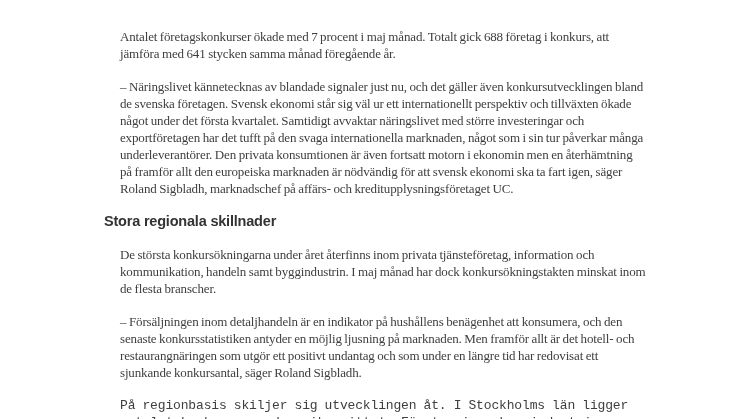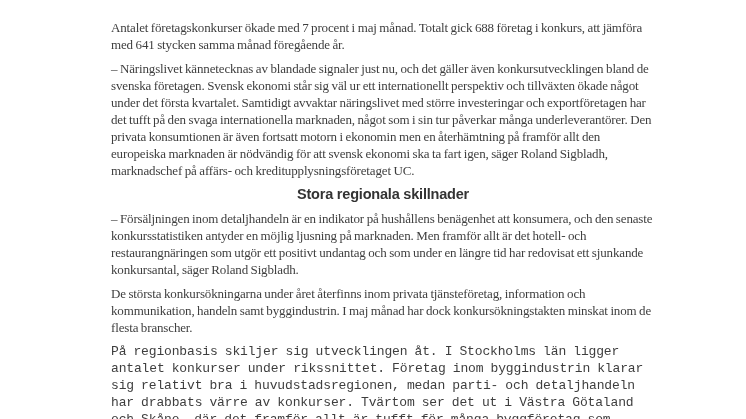--- a/index.html
+++ b/index.html
@@ -20,52 +20,51 @@
     width: 558px;
     font-family: "Liberation Serif", serif;
     font-size: 13px;
     line-height: 17px;
     letter-spacing: -0.15px;
     word-spacing: -0.5px;
     color: var(--text-color, #3e3e3e);
     text-align: left;
   }
   .doc p {
-    margin: 7px;
+    margin: 16px;
     padding: 0;
   }
   .doc p.spaced {
     margin-top: 5px;
     font-family: Liberation Mono, monospace;
   }
   .doc h2 {
     font-family: "Liberation Sans", sans-serif;
     font-size: 14.5px;
     line-height: 17px;
     font-weight: 700;
     letter-spacing: -0.2px;
     word-spacing: normal;
     color: var(--heading-color, #333333);
     margin: 2px 0 0 0;
     padding: 0;
-    text-align: center;
   }
   .doc h2.clipped {
   }
 </style>
 </head>
 <body>
 
 <main class="doc">
   <p>Antalet företagskonkurser ökade med 7 procent i maj månad. Totalt gick 688 företag i konkurs, att jämföra med 641 stycken samma månad föregående år.</p>
 
   <p>– Näringslivet kännetecknas av blandade signaler just nu, och det gäller även konkursutvecklingen bland de svenska företagen. Svensk ekonomi står sig väl ur ett internationellt perspektiv och tillväxten ökade något under det första kvartalet. Samtidigt avvaktar näringslivet med större investeringar och exportföretagen har det tufft på den svaga internationella marknaden, något som i sin tur påverkar många underleverantörer. Den privata konsumtionen är även fortsatt motorn i ekonomin men en återhämtning på framför allt den europeiska marknaden är nödvändig för att svensk ekonomi ska ta fart igen, säger Roland Sigbladh, marknadschef på affärs- och kreditupplysningsföretaget UC.</p>
 
   <h2>Stora regionala skillnader</h2>
 
+  <p>De största konkursökningarna under året återfinns inom privata tjänsteföretag, information och kommunikation, handeln samt byggindustrin. I maj månad har dock konkursökningstakten minskat inom de flesta branscher.</p>
+
   <p>– Försäljningen inom detaljhandeln är en indikator på hushållens benägenhet att konsumera, och den senaste konkursstatistiken antyder en möjlig ljusning på marknaden. Men framför allt är det hotell- och restaurangnäringen som utgör ett positivt undantag och som under en längre tid har redovisat ett sjunkande konkursantal, säger Roland Sigbladh.</p>
-
-  <p>De största konkursökningarna under året återfinns inom privata tjänsteföretag, information och kommunikation, handeln samt byggindustrin. I maj månad har dock konkursökningstakten minskat inom de flesta branscher.</p>
 
   <p class="spaced">På regionbasis skiljer sig utvecklingen åt. I Stockholms län ligger antalet konkurser under rikssnittet. Företag inom byggindustrin klarar sig relativt bra i huvudstadsregionen, medan parti- och detaljhandeln har drabbats värre av konkurser. Tvärtom ser det ut i Västra Götaland och Skåne, där det framför allt är tufft för många byggföretag som kämpar med en otillräcklig efterfrågan.</p>
 
   <h2 class="clipped">Så här klarade sig branscherna i maj</h2>
 </main>
 
 </body></html>

